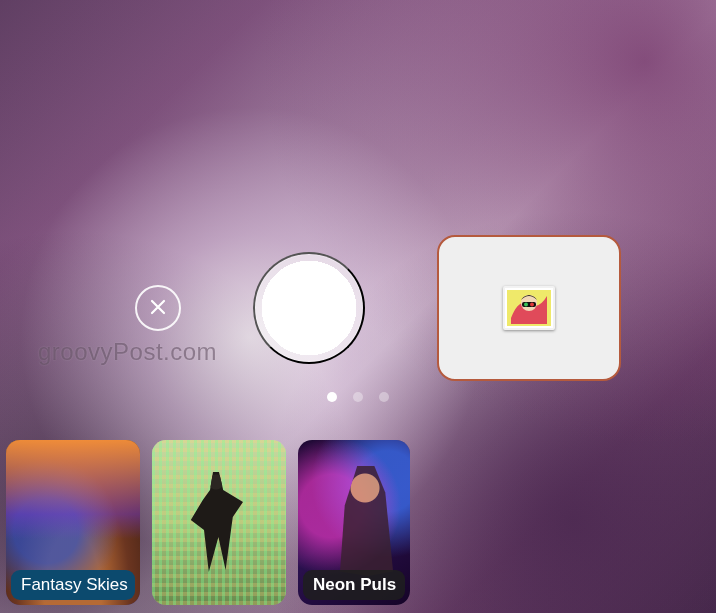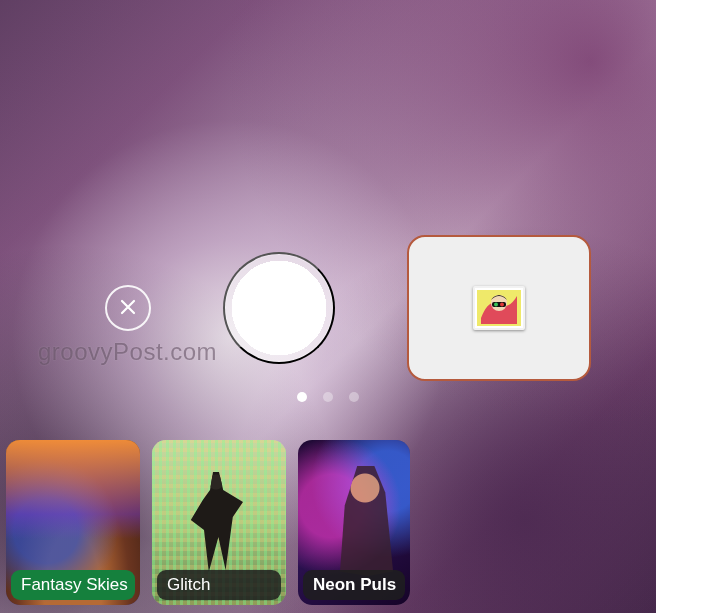--- a/index.html
+++ b/index.html
@@ -1,17 +1,17 @@
 <!DOCTYPE html>
 <html><head>
   <meta charset="utf-8">
   <style>
     * { box-sizing: border-box; margin: 0; padding: 0; }
     html, body { width: 716px; height: 613px; overflow: hidden; font-family: -apple-system, BlinkMacSystemFont, "Segoe UI", Arial, sans-serif; }
-    .app { position: relative; width: 656px; height: 613px; background: #000; }
+    .app { position: relative; width: 716px; height: 613px; background: #000; }
     .viewport {
       position: absolute; inset: 0;
       background:
         radial-gradient(circle at 35% 55%, rgba(255,255,255,0.65) 0%, rgba(230,210,235,0.45) 18%, rgba(190,160,195,0.05) 40%),
         radial-gradient(circle at 10% 85%, rgba(45,25,50,0.85) 0%, rgba(60,40,70,0.0) 35%),
         radial-gradient(circle at 90% 10%, rgba(120,60,110,0.9) 0%, rgba(120,60,110,0.0) 45%),
         radial-gradient(circle at 80% 85%, rgba(70,35,75,0.9) 0%, rgba(70,35,75,0.0) 40%),
         linear-gradient(135deg, #5b3a5e 0%, #7a4d78 20%, #b79bb6 45%, #d6c2d4 55%, #6a3e66 80%, #3b2140 100%);
     }
     .watermark {
@@ -72,21 +72,21 @@
     }
     .filter-item.last { flex: 0 0 112px; font-weight: bold; }
     .filter-art { position: absolute; inset: 0; }
     .filter-label {
       position: absolute; left: 5px; right: 5px; bottom: 5px;
       height: 30px; border-radius: 9px;
       background: rgba(30,30,30,0.85);
       color: #fff; font-size: 17px; line-height: 30px;
       padding: 0 10px; white-space: nowrap; overflow: hidden;
     }
-    .filter-item.selected .filter-label { background: #15803d; }
+    .filter-item.selected .filter-label { background: #0c4a6e; }
     
     .art-fantasy {
       background:
         linear-gradient(180deg, rgba(255,150,60,0.9) 0%, rgba(120,60,200,0.5) 45%, rgba(30,40,120,0.0) 60%),
         radial-gradient(circle at 30% 55%, rgba(40,80,200,0.7) 0 25%, rgba(40,80,200,0) 55%),
         radial-gradient(ellipse at 50% 95%, #b56a35 0 30%, #6b3520 60%, #3a1d12 100%),
         linear-gradient(#ffaf4d, #ff6ea8 40%, #3844a8 100%);
     }
     .art-duotone {
       background:
@@ -188,20 +188,19 @@
     <span class="dot"></span>
   </div>
 
   <div class="filter-strip">
     <div class="filter-item selected">
       <div class="filter-art art-fantasy"></div>
       <div class="filter-label">Fantasy Skies</div>
     </div>
     <div class="filter-item">
       <div class="filter-art art-glitch"></div>
-      <div class="filter-label">Glitch</div>
     </div>
     <div class="filter-item last">
       <div class="filter-art art-neon"></div>
       <div class="filter-label">Neon Puls</div>
     </div>
   </div>
 </div>
 
 </body></html>

